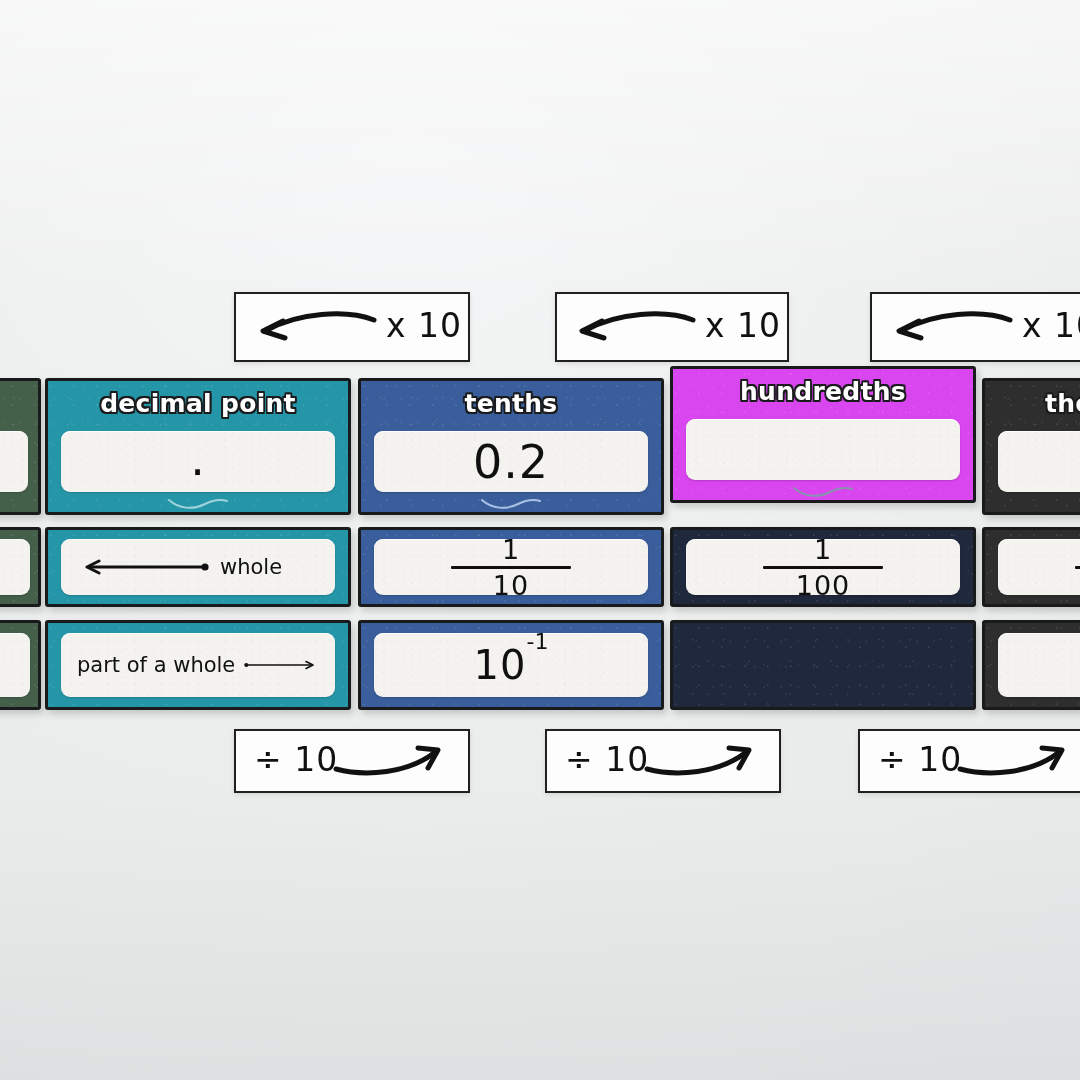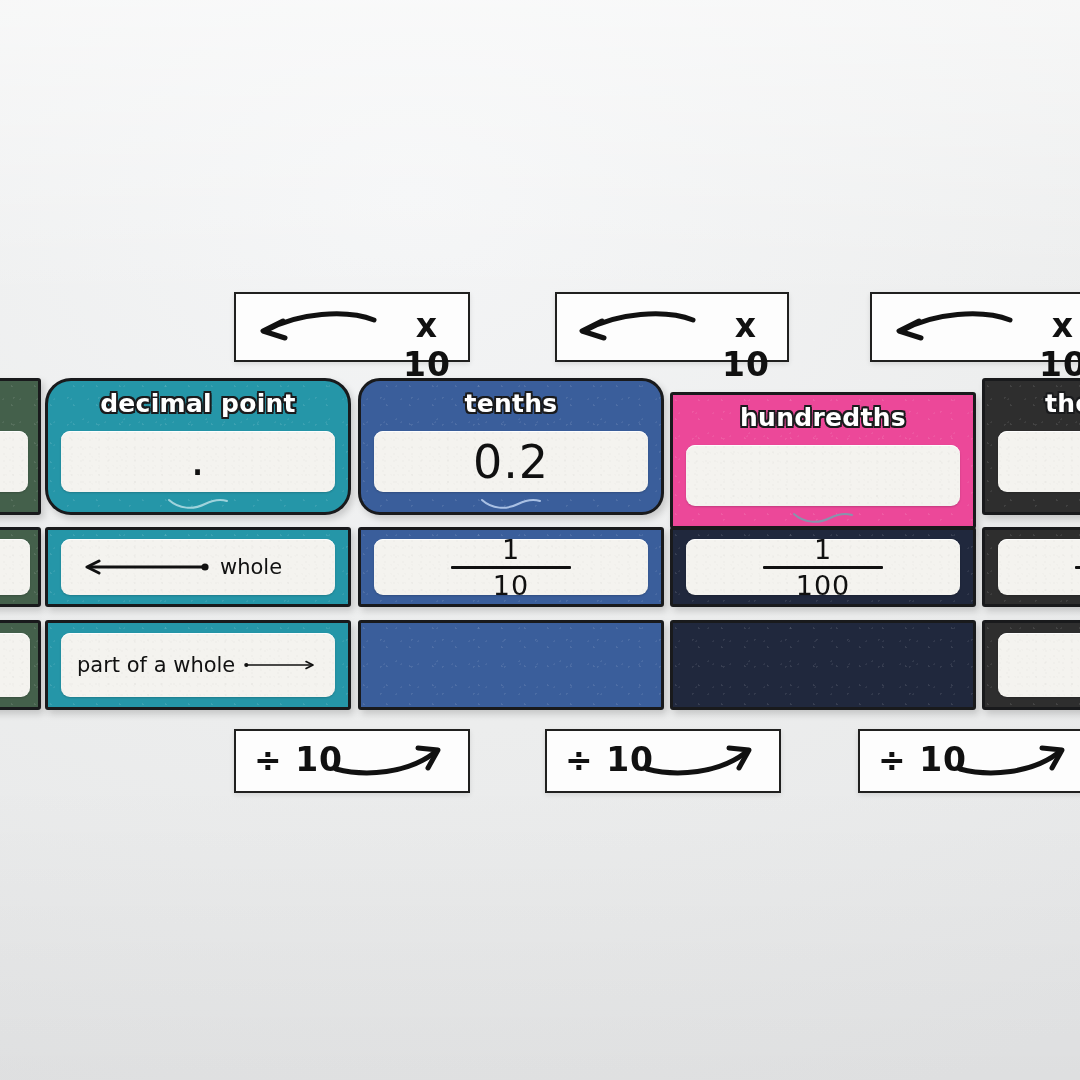--- a/index.html
+++ b/index.html
@@ -22,21 +22,21 @@
 
   
   .opbox{
     position:absolute;background:#fdfdfd;border:2px solid #20201f;
     box-shadow:0 2px 5px rgba(0,0,0,.10);
     display:flex;align-items:center;justify-content:center;
   }
   .opbox svg{display:block;width:100%;height:100%;}
   .op-label{
     font-family:"DejaVu Sans", sans-serif;
-    font-weight:700;font-size:33px;color:#111;letter-spacing:1px;text-align:center;
+    font-weight:400;font-size:33px;color:#111;letter-spacing:1px;
   }
 
   
   .card{
     position:absolute;border:3px solid #191a1c;border-radius:3px;
     box-shadow:3px 4px 7px rgba(0,0,0,.17);
     overflow:hidden;
   }
   .card .grain{
     position:absolute;inset:0;
@@ -155,21 +155,21 @@
     <div class="ptex"></div>
   </div>
 </div>
 <div class="card" style="left:-40px;top:620px;width:75px;height:84px;background:#44604b;">
   <div class="grain"></div>
   <div class="panel" style="left:12px;right:8px;top:10px;bottom:10px;">
     <div class="ptex"></div>
   </div>
 </div>
 
-<div class="card" style="left:45px;top:378px;width:300px;height:131px;background:#2596a8;border-radius:26px;">
+<div class="card" style="left:45px;top:378px;width:300px;height:131px;background:#2596a8;">
   <div class="grain"></div>
   <div class="card-title">decimal point</div>
   <div class="panel" style="left:13px;right:13px;top:50px;bottom:20px;">
     <div class="ptex"></div>
     <span class="val dot">.</span>
   </div>
   <div class="squiggle">
     <svg width="70" height="14" viewBox="0 0 70 14">
       <path d="M6 4 C 16 13, 30 14, 42 8 C 50 4, 58 3, 64 5" stroke="#9fd3dc" stroke-width="2" fill="none" stroke-linecap="round"></path>
     </svg>
@@ -199,21 +199,21 @@
       <span class="txt">part of a whole</span>
       <svg width="130" height="16" viewBox="0 0 130 16" style="margin-left:9px;">
         <line x1="4" y1="8" x2="118" y2="8" stroke="#111" stroke-width="3" stroke-linecap="round"></line>
         <circle cx="4" cy="8" r="3.6" fill="#111"></circle>
         <path d="M108 2 L120 8 L108 14" stroke="#111" stroke-width="3" fill="none" stroke-linecap="round" stroke-linejoin="round"></path>
       </svg>
     </div>
   </div>
 </div>
 
-<div class="card" style="left:358px;top:378px;width:300px;height:131px;background:#3a5e9b;border-radius:22px;">
+<div class="card" style="left:358px;top:378px;width:300px;height:131px;background:#3a5e9b;">
   <div class="grain"></div>
   <div class="card-title">tenths</div>
   <div class="panel" style="left:13px;right:13px;top:50px;bottom:20px;">
     <div class="ptex"></div>
     <span class="val">0.2</span>
   </div>
   <div class="squiggle">
     <svg width="70" height="14" viewBox="0 0 70 14">
       <path d="M6 4 C 16 13, 30 14, 42 8 C 50 4, 58 3, 64 5" stroke="#a9c0e4" stroke-width="2" fill="none" stroke-linecap="round"></path>
     </svg>
@@ -227,23 +227,29 @@
     <div class="frac">
       <span class="num">1</span>
       <span class="bar" style="width:120px;"></span>
       <span class="den">10</span>
     </div>
   </div>
 </div>
 
 <div class="card" style="left:358px;top:620px;width:300px;height:84px;background:#3a5e9b;">
   <div class="grain"></div>
-</div>
-
-<div class="card" style="left:670px;top:392px;width:300px;height:131px;background:#ec4899;">
+  <div class="panel" style="left:13px;right:13px;top:10px;bottom:10px;">
+    <div class="ptex"></div>
+    <span class="expo">
+      <span>10</span><sup>-1</sup>
+    </span>
+  </div>
+</div>
+
+<div class="card" style="left:670px;top:366px;width:300px;height:131px;background:#d946ef;">
   <div class="grain"></div>
   <div class="card-title">hundredths</div>
   <div class="panel" style="left:13px;right:13px;top:50px;bottom:20px;">
     <div class="ptex"></div>
   </div>
   <div class="squiggle">
     <svg width="70" height="14" viewBox="0 0 70 14">
       <path d="M6 4 C 16 13, 30 14, 42 8 C 50 4, 58 3, 64 5" stroke="#8794ad" stroke-width="2" fill="none" stroke-linecap="round"></path>
     </svg>
   </div>

